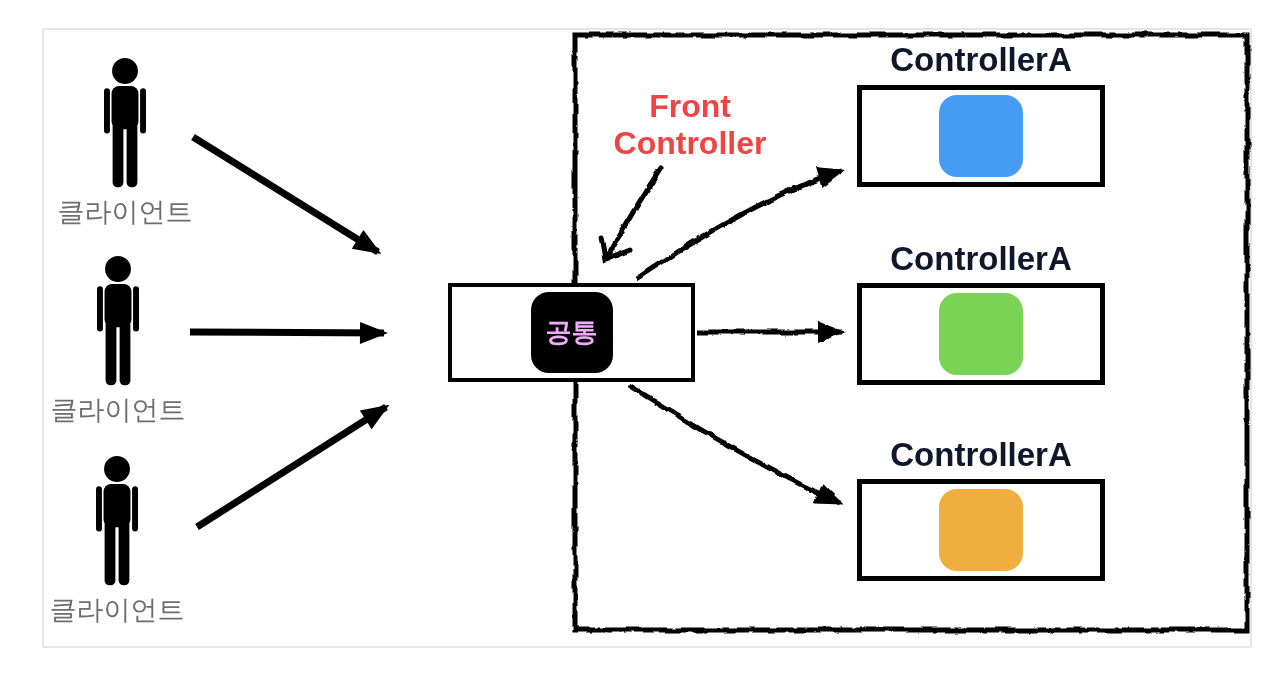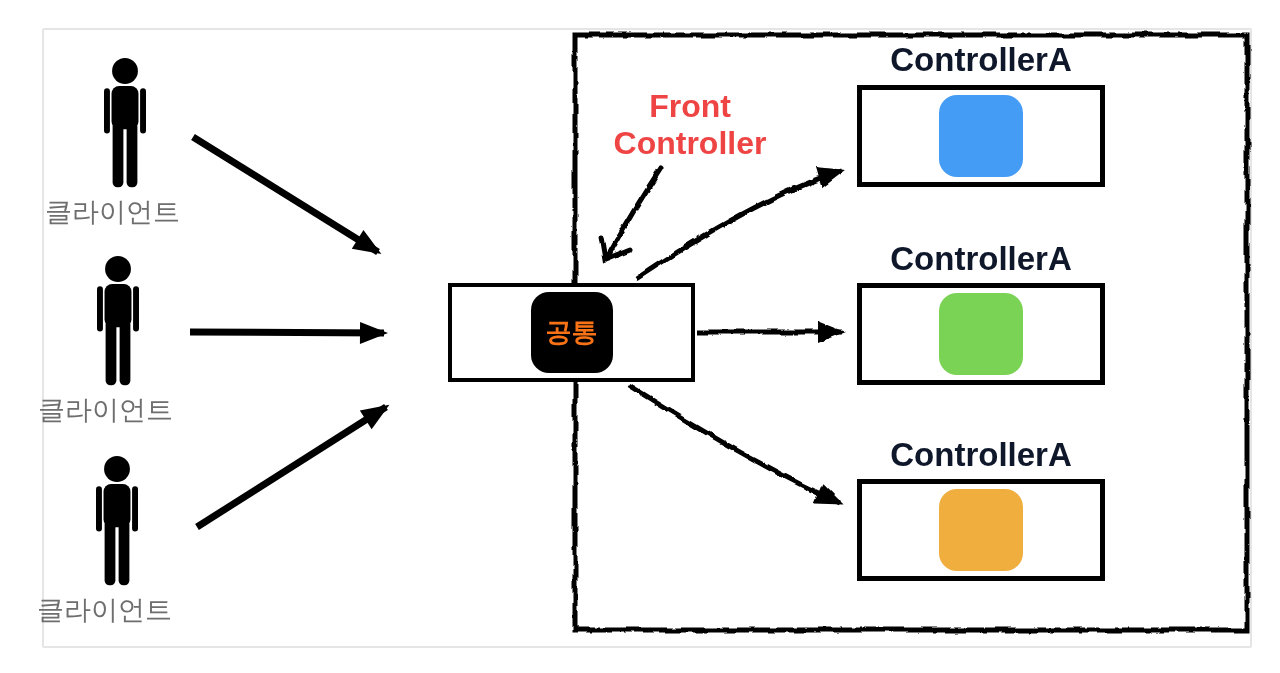--- a/index.html
+++ b/index.html
@@ -7,39 +7,39 @@
     position:relative;width:1280px;height:673px;overflow:hidden;
     font-family:"Liberation Sans",sans-serif;background:#ffffff;
   }
   .frame{
     position:absolute;left:42px;top:28px;width:1210px;height:620px;
     border:2px solid #e5e5e5;border-radius:2px;background:#ffffff;box-sizing:border-box;
   }
   .layer{position:absolute;left:0;top:0;width:1280px;height:673px;}
 
   
-  .client{position:absolute;width:160px;}
+  .client{position:absolute;width:160px;text-align:center;}
   .client svg.person{display:block;margin:0 auto;width:54px;height:140px;}
   .client-label{margin-top:0px;font-size:27px;color:#6e6e6e;letter-spacing:0px;line-height:30px;}
 
   
   .fc-title{
     position:absolute;left:585px;top:88px;width:210px;
     font-size:32px;font-weight:bold;color:#ef4444;text-align:center;line-height:1.15;
   }
   .common-box{
     position:absolute;left:448px;top:283px;width:247px;height:99px;
     background:#ffffff;border:4px solid #000;box-sizing:border-box;
     display:flex;align-items:center;justify-content:center;z-index:3;
   }
   .common-chip{
     width:82px;height:81px;background:#000;border-radius:18px;
     display:flex;align-items:center;justify-content:center;
   }
-  .common-chip span{color:#f97316;font-size:26px;font-weight:bold;}
+  .common-chip span{color:#f0abfc;font-size:26px;font-weight:bold;}
 
   
   .ctrl-title{
     position:absolute;left:857px;width:248px;text-align:center;
     font-size:33px;font-weight:bold;color:#0f172a;line-height:36px;
   }
   .ctrl-box{
     position:absolute;left:857px;width:248px;height:102px;
     background:#ffffff;border:5px solid #000;box-sizing:border-box;
     display:flex;align-items:center;justify-content:center;z-index:2;

